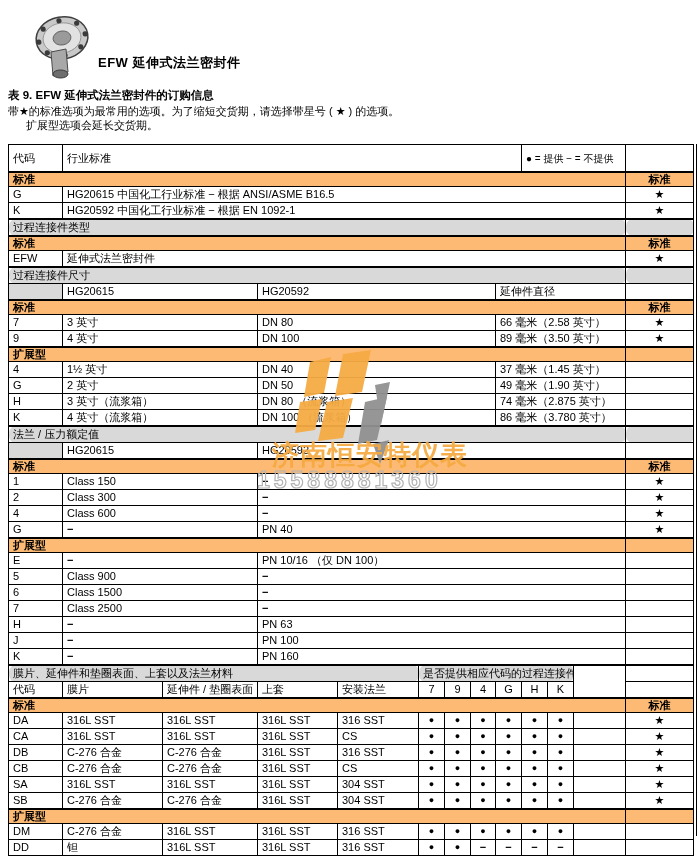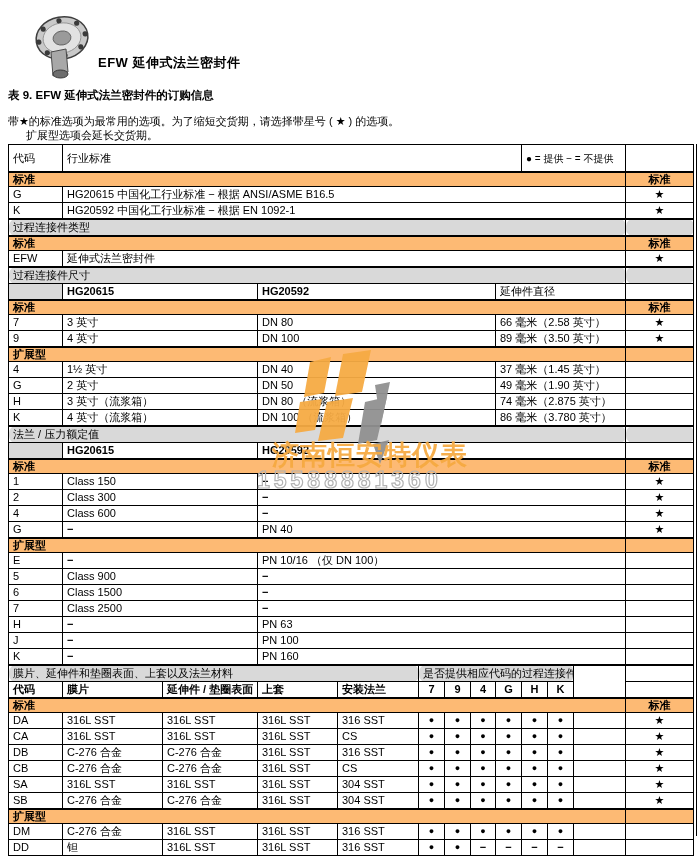--- a/index.html
+++ b/index.html
@@ -1,32 +1,32 @@
 <!DOCTYPE html>
 <html><head>
 <meta charset="utf-8">
 <style>
   html,body{margin:0;padding:0;background:#fff;}
   .page{position:relative;width:700px;height:857px;background:#fff;overflow:hidden;
         font-family:"Liberation Sans","DejaVu Sans",sans-serif;color:#000;}
   .flange{position:absolute;left:28px;top:12px;}
   .title{position:absolute;left:98px;top:24px;font-size:13px;font-weight:bold;letter-spacing:.5px;margin-top:30px;}
   .caption-block{position:absolute;left:8px;top:88px;width:680px;font-size:11px;line-height:14px;}
-  .caption{font-weight:bold;font-size:11.5px;margin-bottom:12px;}
+  .caption{font-weight:bold;font-size:11.5px;margin-bottom:2px;}
   .intro2{padding-left:18px;}
   table.order{position:absolute;left:8px;top:144px;border-collapse:collapse;table-layout:fixed;
               width:685px;font-size:11px;padding-left:36px;}
   table.order td{border:1px solid #000;padding:1px 4px;height:13px;line-height:13px;
                  overflow:hidden;white-space:nowrap;vertical-align:middle;}
   tr.hdr td{height:24px;line-height:13px;}
   td.legend{white-space:pre-line;font-size:10px;}
   tr.sec td{background:#fdba74;font-weight:bold;height:10px;line-height:11px;border-top:2px solid #000;}
   tr.grp td{background:#d9d9d9;border-top:2px solid #000;border-radius:7px;}
   td.gray{background:#d9d9d9;}
-  td.b{font-weight:bold;border-radius:6px;}
+  td.b{font-weight:normal;border-radius:6px;}
   td.c{text-align:center;}
   td.dash{font-weight:bold;}
   td.dot{text-align:center;font-size:9px;}
   .sliver{position:absolute;left:696px;top:144px;height:692px;border-left:1px solid #000;}
   
   .wm-logo{position:absolute;left:295px;top:350px;opacity:.95;}
   .wm-name{position:absolute;left:272px;top:437px;font-size:27px;font-weight:bold;
            color:#F6A93F;opacity:.92;letter-spacing:1px;white-space:nowrap;}
   .wm-phone{position:absolute;left:257px;top:467px;font-size:23px;font-weight:bold;
             letter-spacing:4px;color:transparent;-webkit-text-stroke:1.2px #b3b3b3;white-space:nowrap;}

